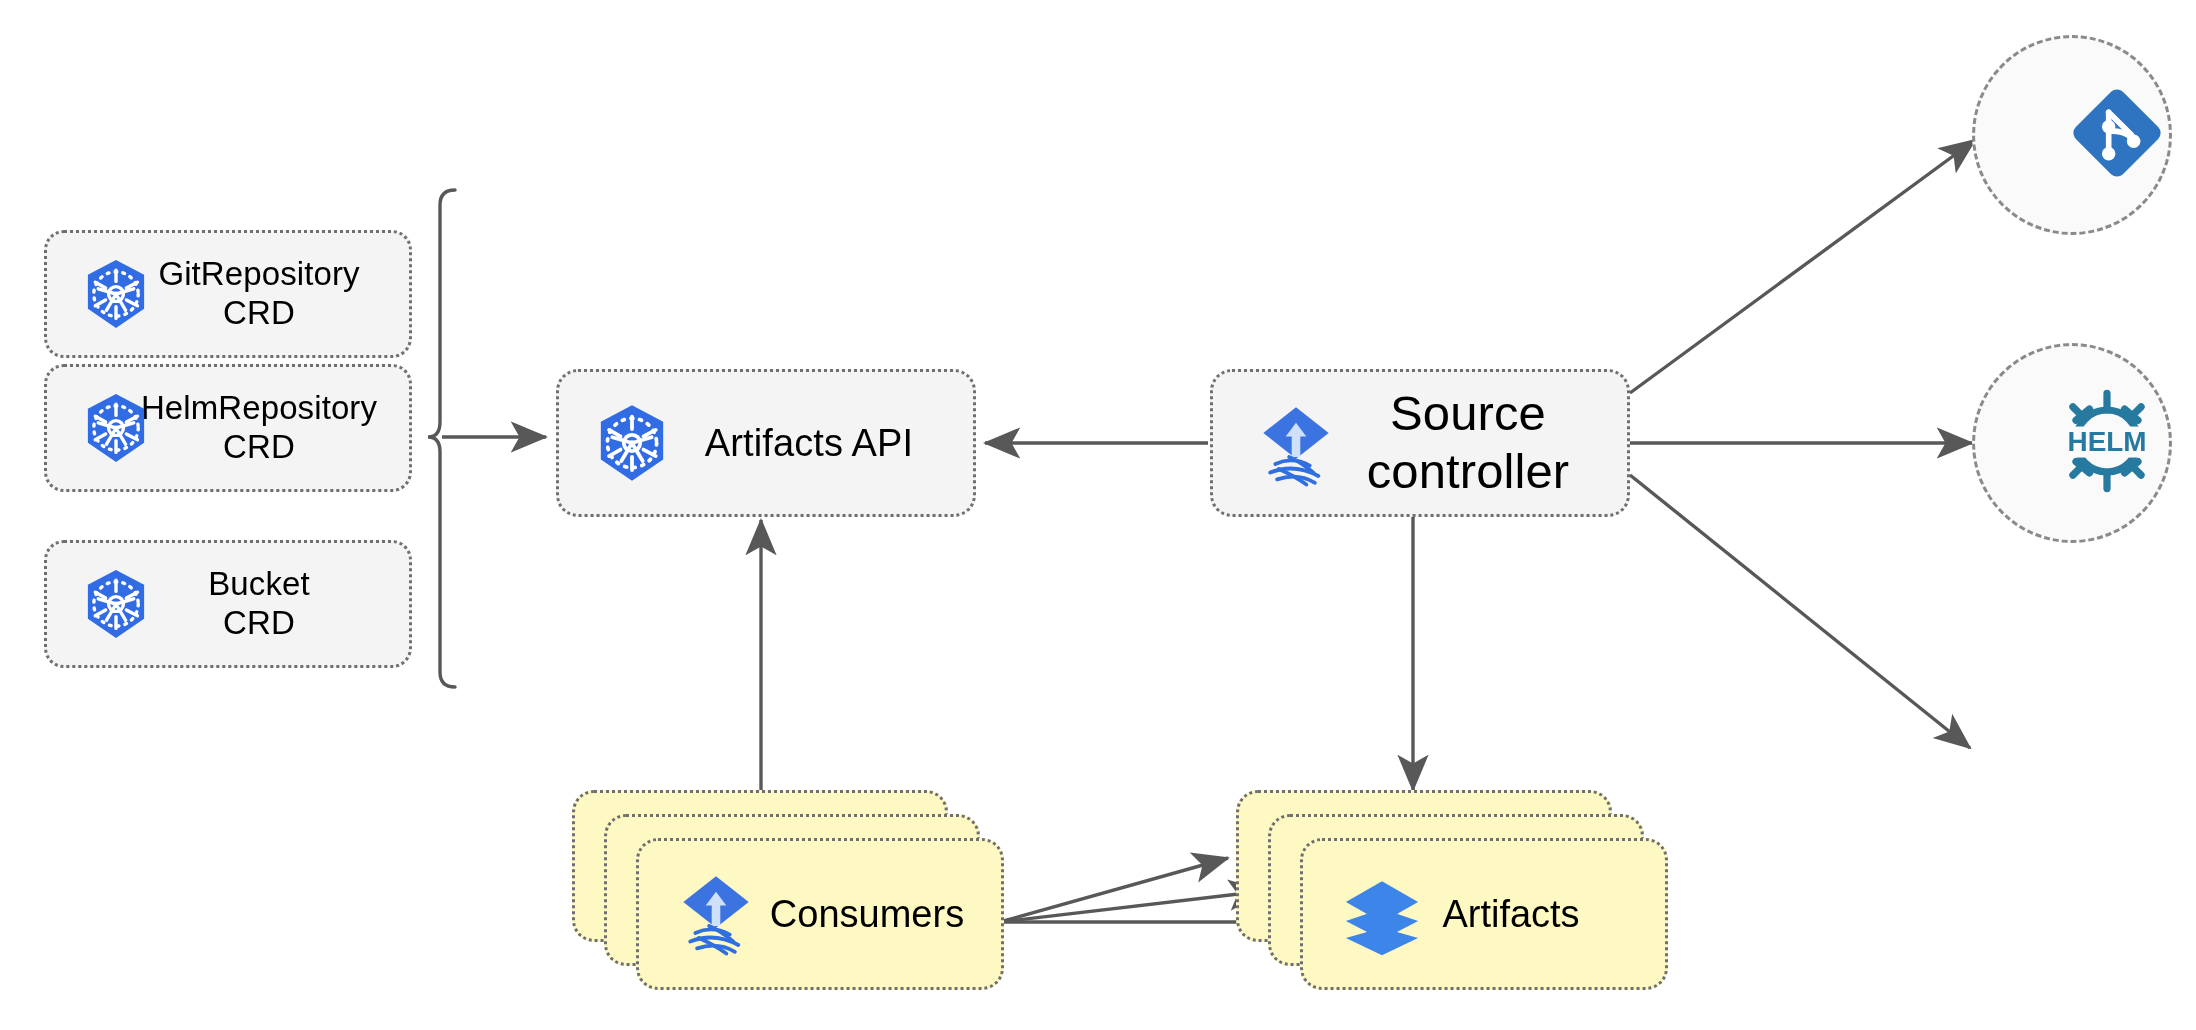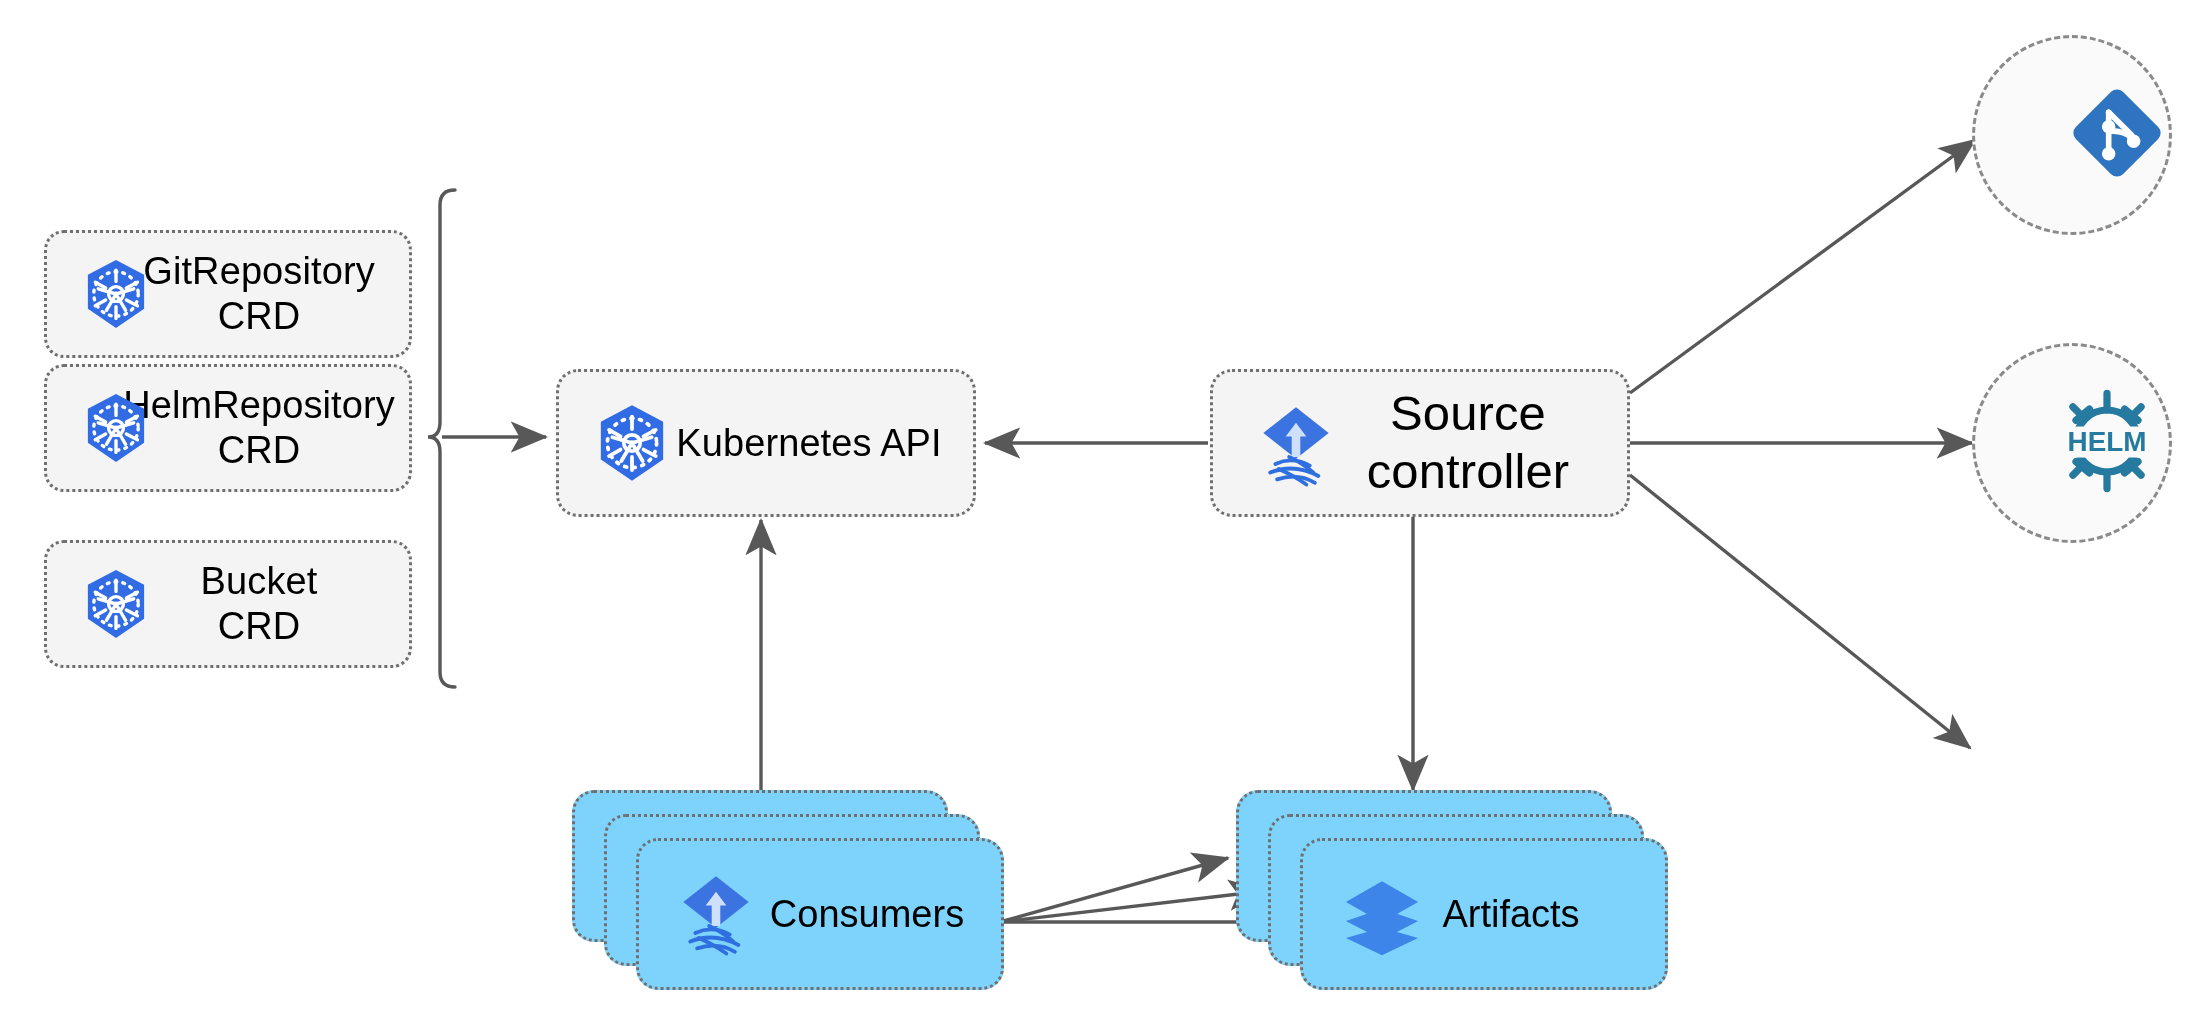--- a/index.html
+++ b/index.html
@@ -41,35 +41,35 @@
   }
   .crd .ico{
     position:absolute;
     left:32px;
     top:50%;
     transform:translateY(-50%);
     width:74px;height:74px;
   }
   .crd .label{
     margin-left:62px;
-    font-size:38px;
+    font-size:33px;
   }
   
   .mainbox .ico{
     position:absolute;
     top:50%;
     transform:translateY(-50%);
     width:82px;height:82px;
   }
   
   .stack{position:absolute;}
   .stack .card{
     position:absolute;
     box-sizing:border-box;
-    background:#7dd3fc;
+    background:#fef9c3;
     border:3px dotted #6f6f6f;
     border-radius:22px;
   }
   .stack .card.front{
     display:flex;align-items:center;justify-content:center;
   }
   .stack .ico{
     position:absolute;
     top:50%;
     transform:translateY(-50%);
@@ -198,21 +198,21 @@
           <path d="M50 18 L50 33 M50 67 L50 83
                    M22 34 L36 42 M64 58 L79 66
                    M22 66 L36 58 M64 42 L79 34
                    M50 50 L26 43 M50 50 L74 43
                    M50 50 L37 72 M50 50 L63 72"></path>
           <circle cx="50" cy="50" r="30" stroke-dasharray="2.5 8.2"></circle>
         </g>
         <circle cx="50" cy="50" r="3.4" fill="#ffffff"></circle>
       </svg>
     </span>
-    <span class="label" style="margin-left:86px;font-size:38px;">Kubernetes API</span>
+    <span class="label" style="margin-left:86px;font-size:38px;">Artifacts API</span>
   </div>
 
   <div class="node mainbox" style="left:1210px;top:369px;width:420px;height:148px;">
     <span class="ico" style="left:40px;">
       <svg viewBox="0 0 100 100" width="86" height="86">
         <polygon points="50,6 88,36 50,66 12,36" fill="#3b73e0"></polygon>
         <path d="M50 24 L62 40 L55 40 L55 64 L45 64 L45 40 L38 40 Z" fill="#cfe0fb"></path>
         <g stroke="#2f6fe0" stroke-width="4.4" fill="none" stroke-linecap="round">
           <path d="M26 72 Q 46 63 66 74"></path>
           <path d="M20 82 Q 48 71 76 86"></path>

